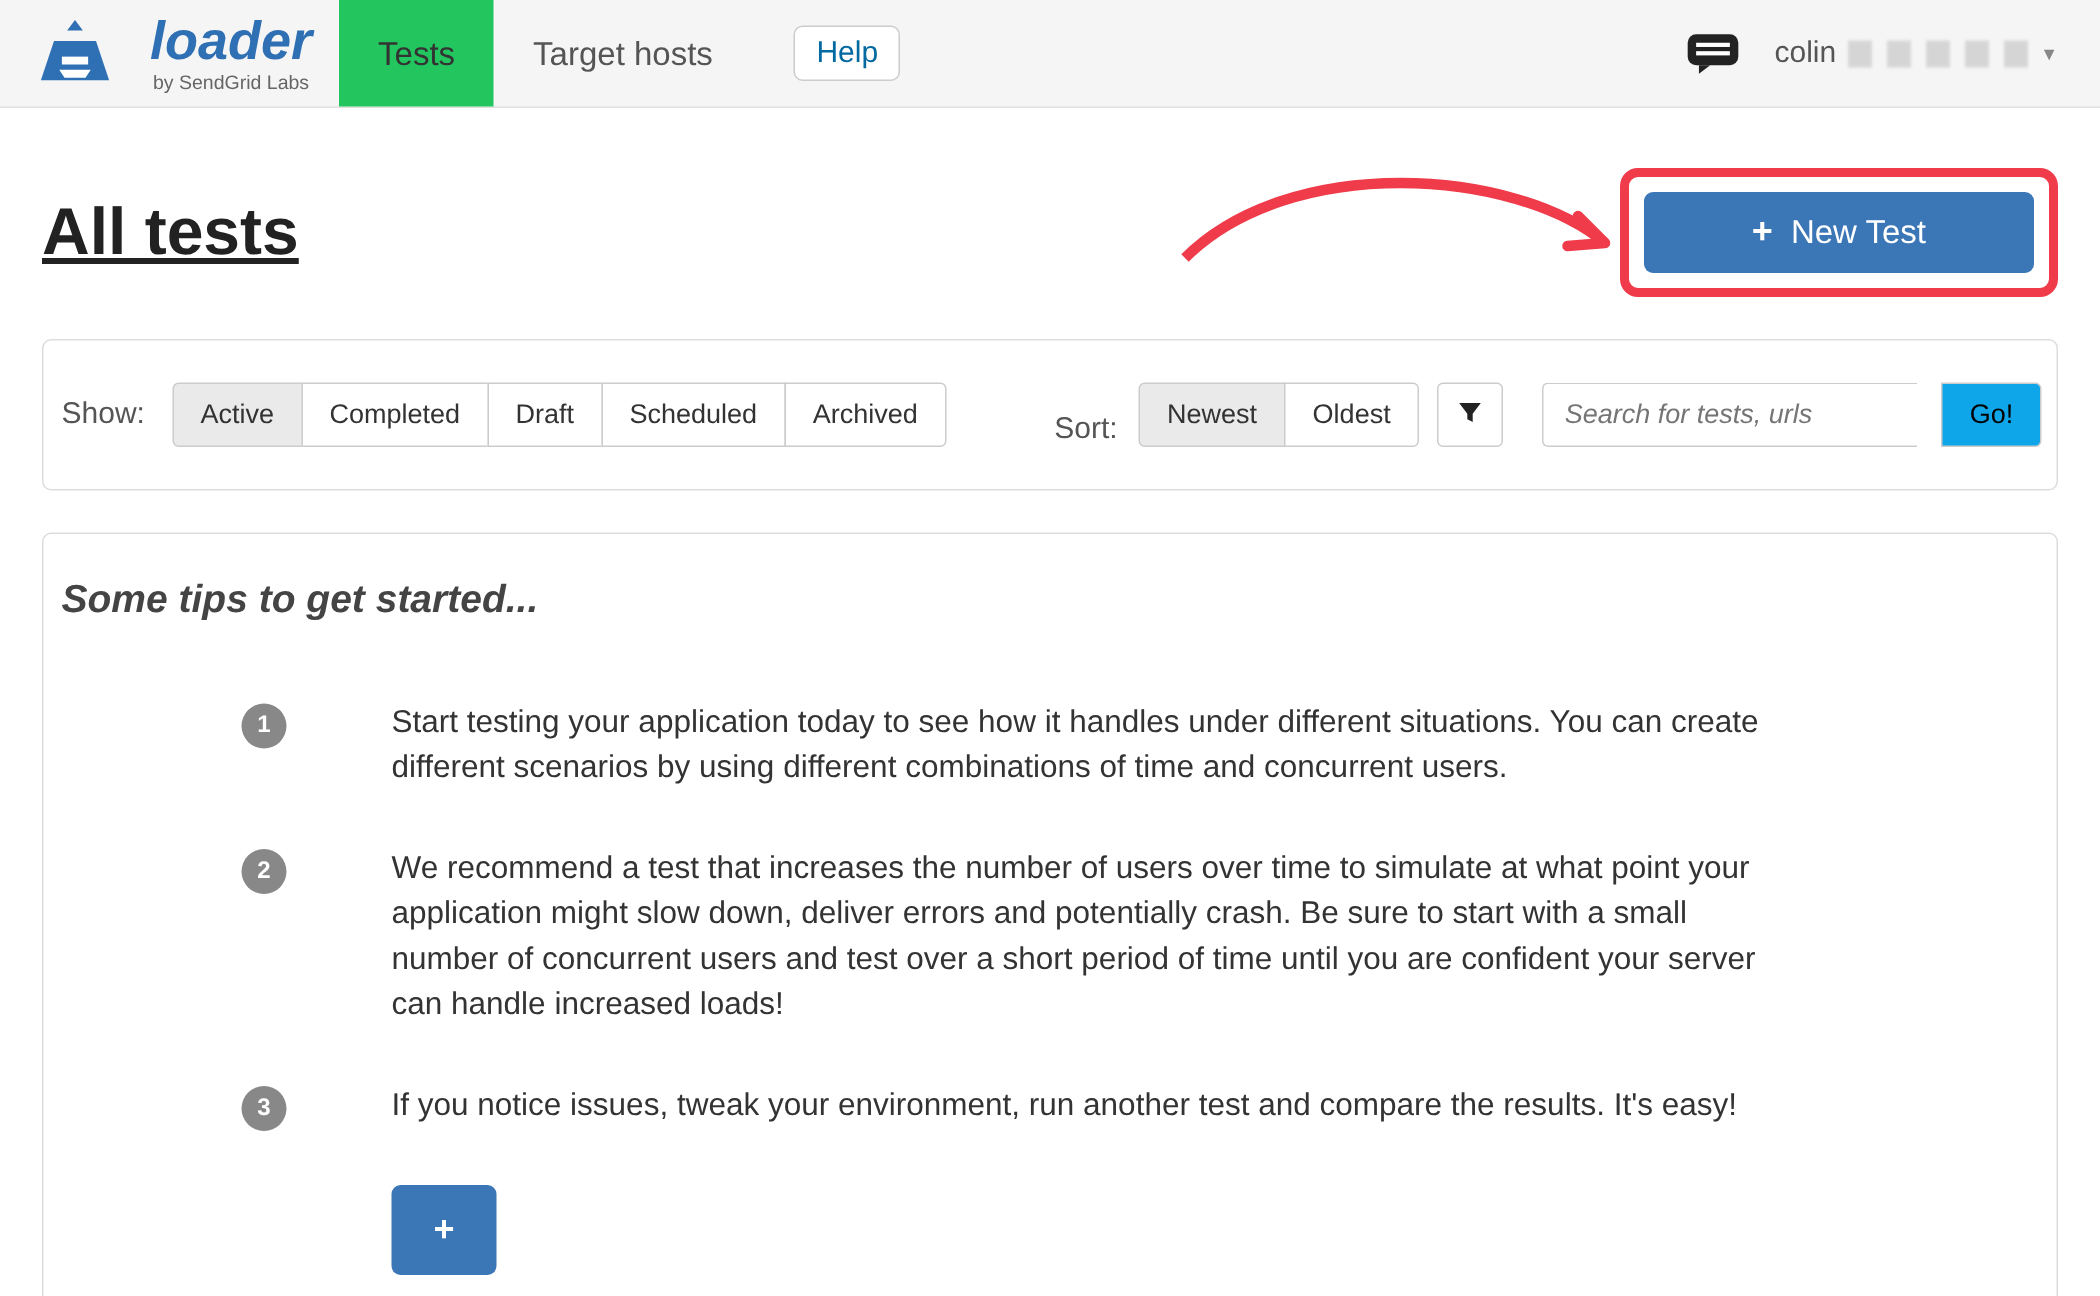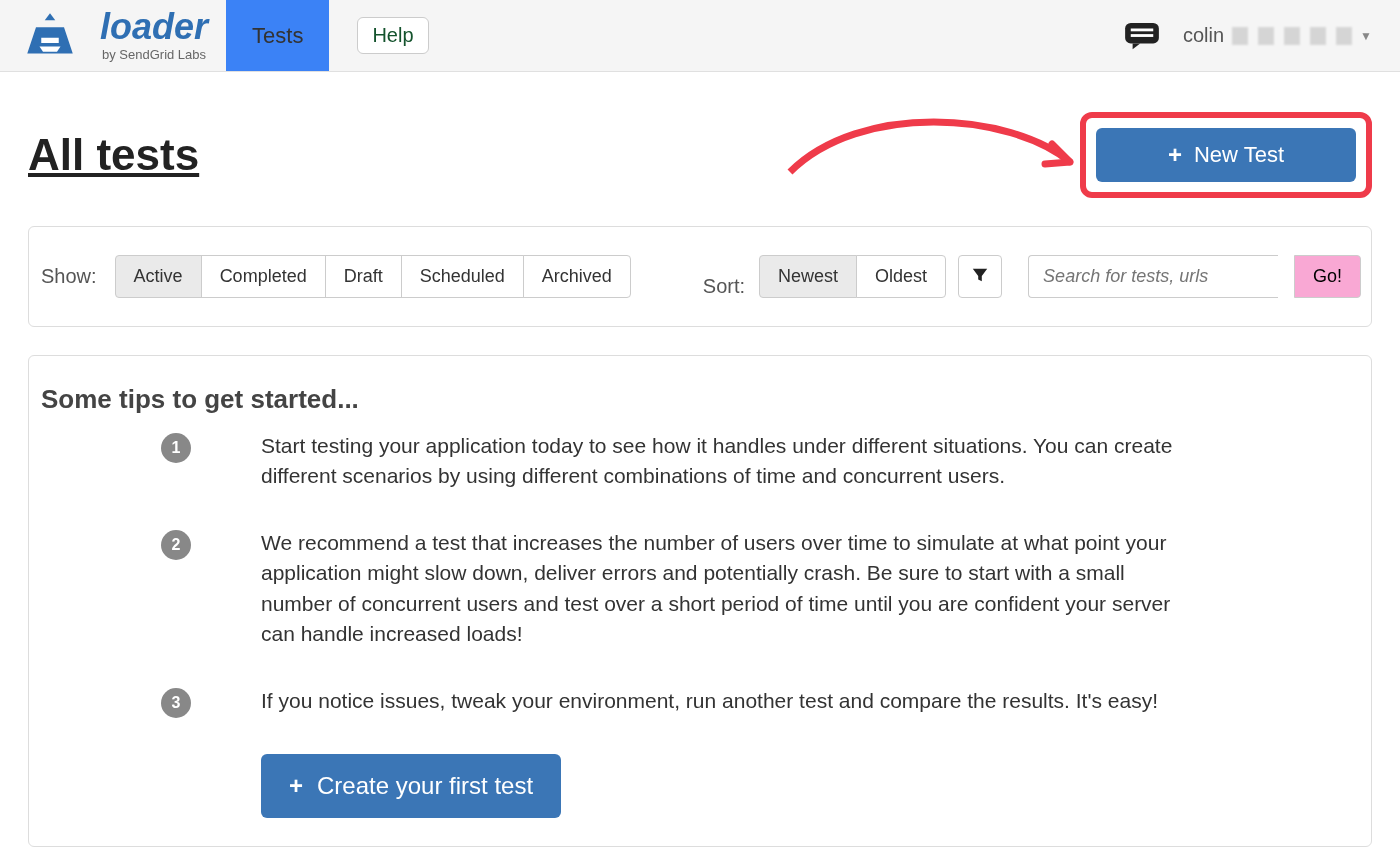--- a/index.html
+++ b/index.html
@@ -45,30 +45,30 @@
     .nav-items { display:flex; align-items:center; height:100%; }
     .nav-item {
       height:100%;
       display:flex;
       align-items:center;
       padding: 0 26px;
       font-size: 22px;
       color:#555;
       cursor:pointer;
     }
-    .nav-item.active { background:#3b82f6; color:#333; }
+    .nav-item.active { background:#22c55e; color:#333; }
 
     .help-btn {
       margin-left: 28px;
       border:1px solid #ccc;
       border-radius:6px;
       background:#fff;
       padding:6px 14px;
       font-size:20px;
-      color:#14532d;
+      color:#0369a1;
       cursor:pointer;
     }
 
     .nav-spacer { flex:1; }
 
     .nav-right { display:flex; align-items:center; gap:22px; padding-right:28px; }
     .chat-icon svg { width:38px; height:30px; display:block; }
     .user-menu {
       font-size:20px; color:#555; display:flex; align-items:center; gap:8px; cursor:pointer;
     }
@@ -173,32 +173,33 @@
       padding:10px 14px;
       font-size:18px;
       font-style:italic;
       color:#888;
       width:250px;
     }
     .go-btn {
       border:1px solid #ccc;
       border-top-right-radius:4px;
       border-bottom-right-radius:4px;
-      background:#f9a8d4;
+      background:#0ea5e9;
       padding:10px 18px;
       font-size:18px;
       cursor:pointer;
     }
 
     
     .tips-title {
       font-size:26px;
+      font-style:italic;
       font-weight:600;
       color:#444;
-      margin-bottom:16px;
+      margin-bottom:52px;
     }
     .tip-row {
       display:flex;
       align-items:flex-start;
       gap:70px;
       margin-bottom:36px;
       padding-left:120px;
     }
     .tip-badge {
       width:30px;height:30px;
@@ -248,20 +249,21 @@
       </svg>
     </span>
     <span class="logo-text">
       <span class="title">loader</span>
       <span class="sub">by SendGrid Labs</span>
     </span>
   </div>
 
   <div class="nav-items">
     <div class="nav-item active">Tests</div>
+    <div class="nav-item">Target hosts</div>
     <button class="help-btn">Help</button>
   </div>
 
   <div class="nav-spacer"></div>
 
   <div class="nav-right">
     <span class="chat-icon">
       <svg viewBox="0 0 40 32">
         <rect x="2" y="2" width="36" height="22" rx="6" fill="#222"></rect>
         <rect x="8" y="8" width="24" height="3" fill="#fff"></rect>
@@ -338,16 +340,15 @@
     <div class="tip-text">We recommend a test that increases the number of users over time to simulate at what point your application might slow down, deliver errors and potentially crash. Be sure to start with a small number of concurrent users and test over a short period of time until you are confident your server can handle increased loads!</div>
   </div>
   <div class="tip-row">
     <div class="tip-badge">3</div>
     <div class="tip-text">If you notice issues, tweak your environment, run another test and compare the results. It's easy!</div>
   </div>
 
   <div class="create-first-wrap">
     <button class="create-first-btn">
       <span class="plus-glyph">+</span>
-      <span>Create your first test</span>
     </button>
   </div>
 </div>
 
 </body></html>

